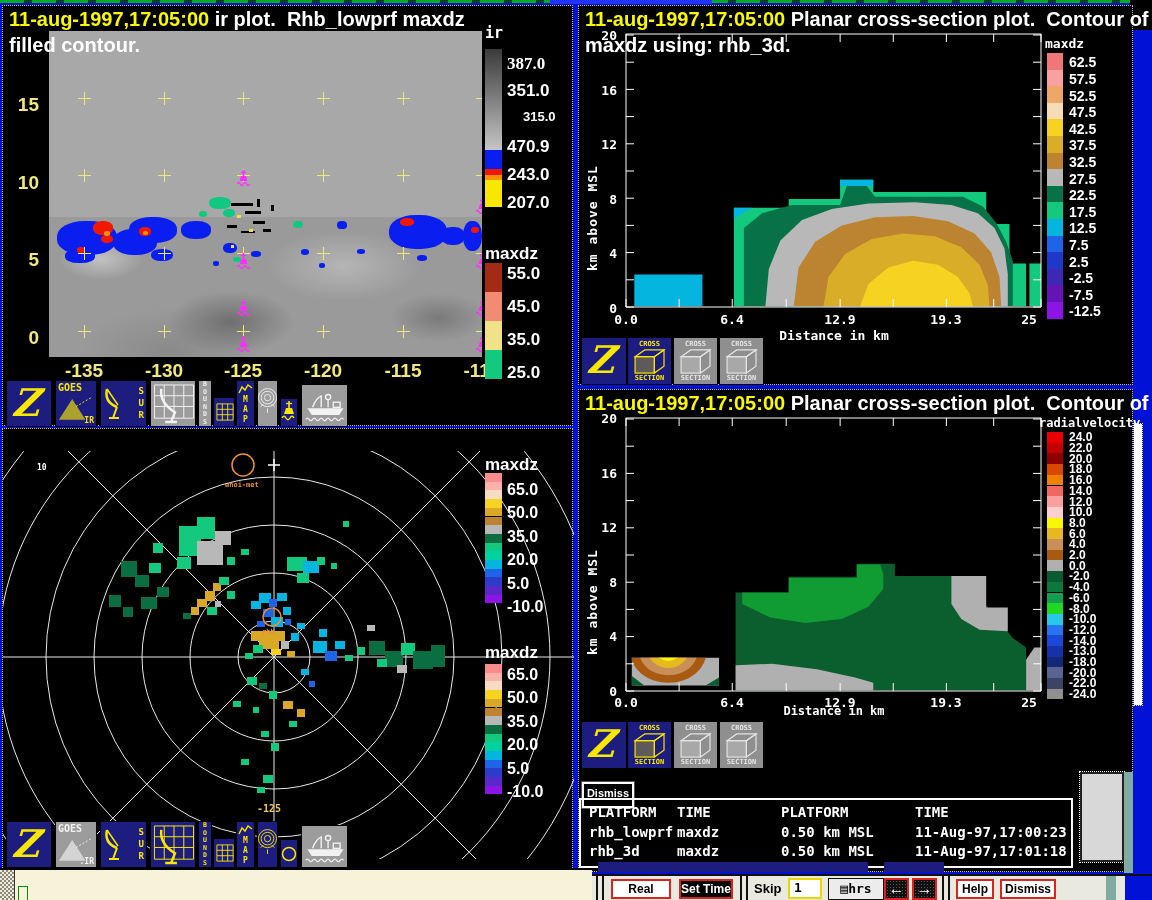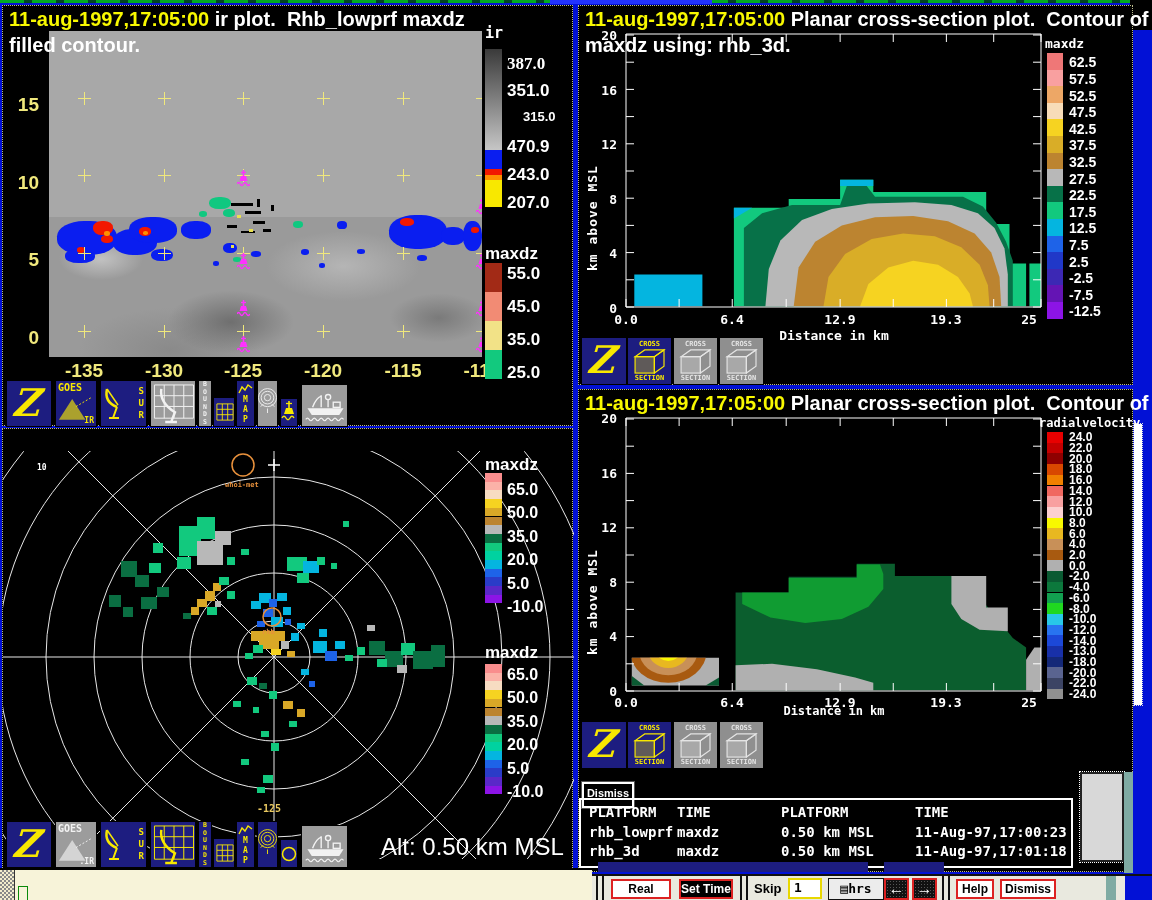--- a/index.html
+++ b/index.html
@@ -513,21 +513,20 @@
       <path d="M10,22 q4,-11 10,-13"></path>
               <line x1="20" y1="8" x2="20" y2="22"></line>
       <circle cx="28" cy="10" r="3"></circle>
               <line x1="28" y1="13" x2="28" y2="22"></line>
       <rect x="34" y="16" width="8" height="6"></rect>
             </g>
       <polygon points="4,23 46,23 41,31 9,31" fill="#f2f2f2"></polygon>
       <path d="M2,36 q2,-3 4,0 t4,0 t4,0 t4,0 t4,0 t4,0 t4,0 t4,0 t4,0 t4,0 t4,0" stroke="#f2f2f2" fill="none" stroke-width="1.3"></path>
           </svg></div>
       </div>
-    <div class="a" style="left:378px;top:404px;color:#fff;font:500 24px 'Liberation Sans',sans-serif;">Alt: 0.50 km MSL</div>
   </div>
 
   <div class="panel" id="xs1Panel" style="left:578px;top:5px;width:555px;height:380px;">
     <div class="t1" style="left:6px;top:2px;"><span class="ts">11-aug-1997,17:05:00</span><span> Planar cross-section plot.  Contour of</span></div>
     <div class="t1" style="left:6px;top:28px;">maxdz using: rhb_3d.</div>
     <div class="vlabel" style="left:6px;top:105px;height:160px;">km above MSL</div>
     <svg id="xs1Svg" class="a" style="left:40px;top:22px;" width="430" height="292">
         <polygon points="15.3,278.3 15.3,246.4 83.4,246.4 83.4,278.3" fill="#04b5e0"></polygon>
         <polygon points="114.9,278.3 114.9,179.7 169.7,179.7 169.7,170.9 221.1,170.9 221.1,151.8 254.3,151.8 254.3,164.1 367.2,164.1 367.2,196.0 390.5,196.0 390.5,235.5 407.1,235.5 407.1,278.3" fill="#12c97e"></polygon>
         <polygon points="410.4,278.3 410.4,235.5 422.0,235.5 422.0,278.3" fill="#12c97e"></polygon>

